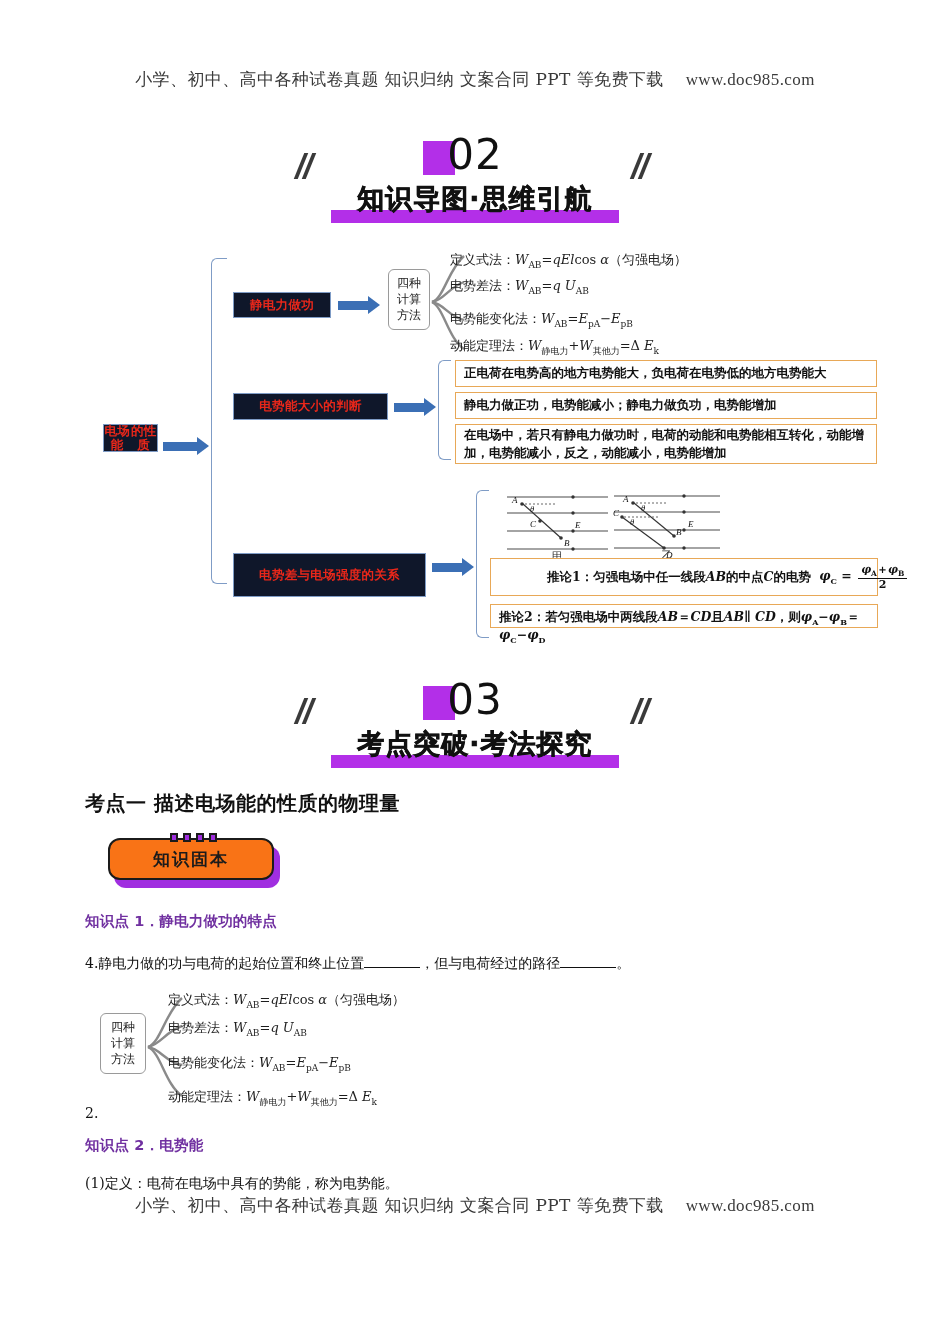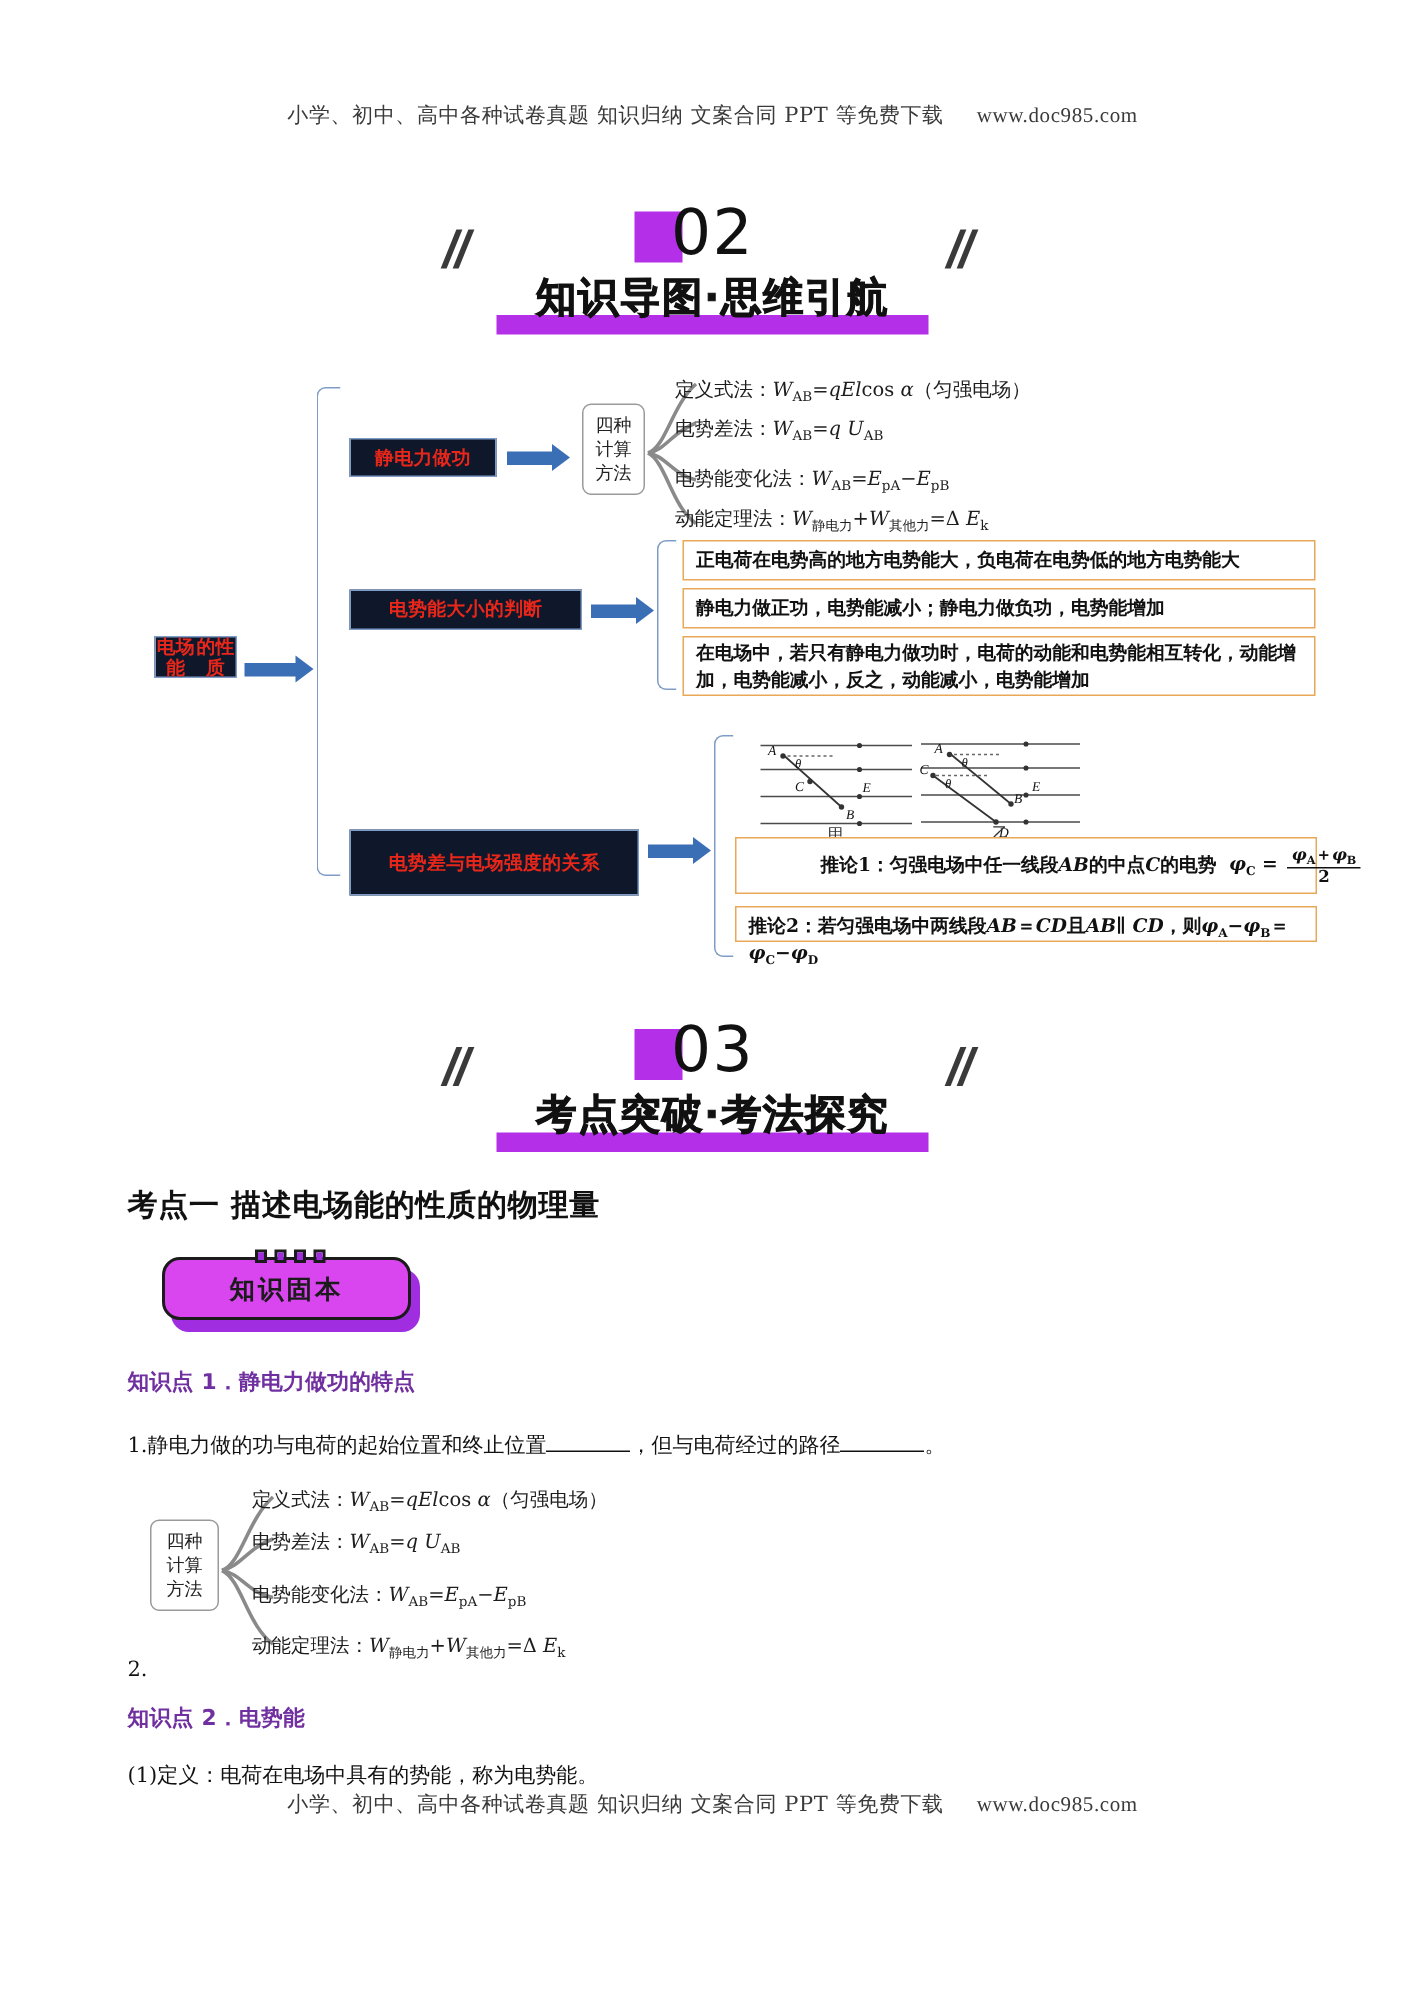--- a/index.html
+++ b/index.html
@@ -12,21 +12,21 @@
     position: relative;
     overflow: hidden;
   }
   .page { position: relative; width: 950px; height: 1344px; }
 
   
   .runhead {
     position: absolute; left: 0; right: 0;
     text-align: center;
     font-family: "DejaVu Serif", "Liberation Serif", serif;
-    font-size: 14px; color: #3a3a3a; letter-spacing: .4px;
+    font-size: 17px; color: #3a3a3a; letter-spacing: .4px;
     white-space: nowrap;
   }
   .runhead .url { font-family: "Liberation Serif", serif; margin-left: 22px; }
 
   
   .banner { position: absolute; left:0; right:0; height: 92px; }
   .banner-inner { position: relative; width: 340px; margin: 0 auto; height: 92px; }
   .num-wrap { position: relative; height: 46px; text-align: center; }
   .num-sq {
     position: absolute; width: 32px; height: 34px; background: #b32fe8;
@@ -135,21 +135,21 @@
   .blank { display:inline-block; border-bottom: 1px solid #111; width: 56px; }
 
   
   .badge { position: absolute; width: 172px; height: 50px; }
   .badge .shadow {
     position:absolute; left: 6px; top: 8px; width: 166px; height: 42px;
     background: #a02ee0; border-radius: 12px 12px 12px 12px;
   }
   .badge .front {
     position:absolute; left: 0; top: 0; width: 166px; height: 42px;
-    background: #d946ef; border: 2.5px solid #1b1b1b; border-radius: 12px;
+    background: #f97316; border: 2.5px solid #1b1b1b; border-radius: 12px;
     display:flex; align-items:center; justify-content:center;
   }
   .badge .label {
     font-family: "DejaVu Sans", "Liberation Sans", sans-serif;
     font-size: 17px; font-weight: 700; color: #1b1b1b; letter-spacing: 2px;
   }
   .badge .dots { position:absolute; left: 62px; top: -5px; display:flex; gap: 5px; z-index: 3; }
   .badge .dots i {
     display:block; width: 8px; height: 9px; background:#1b1b1b; border: 2px solid #1b1b1b;
   }
@@ -369,21 +369,21 @@
         </i>
         <i>
           <b></b>
         </i>
     </div>
   </div>
 
   <div class="kp-heading" style="left:85px;top:912px;">知识点 1．静电力做功的特点</div>
 
   <div class="btext" style="left:85px;top:955px;">
-    <span>1.静电力做的功与电荷的起始位置和终止位置</span><span class="blank"></span><span>，但与电荷经过的路径</span><span class="blank"></span><span>。</span>
+    <span>4.静电力做的功与电荷的起始位置和终止位置</span><span class="blank"></span><span>，但与电荷经过的路径</span><span class="blank"></span><span>。</span>
   </div>
 
   <div class="fcluster" style="left:0;top:0;">
     <div class="fbox" style="left:100px;top:1013px;width:46px;">
       <span>四种</span><br>
       <span>计算</span><br>
       <span>方法</span>
     </div>
     <svg style="position:absolute;left:146px;top:992px;width:42px;height:110px;" viewBox="0 0 42 110">
       <path d="M2,55 C15,50 19,21 36,6" stroke="#8a8a8a" stroke-width="2.4" fill="none"></path>

